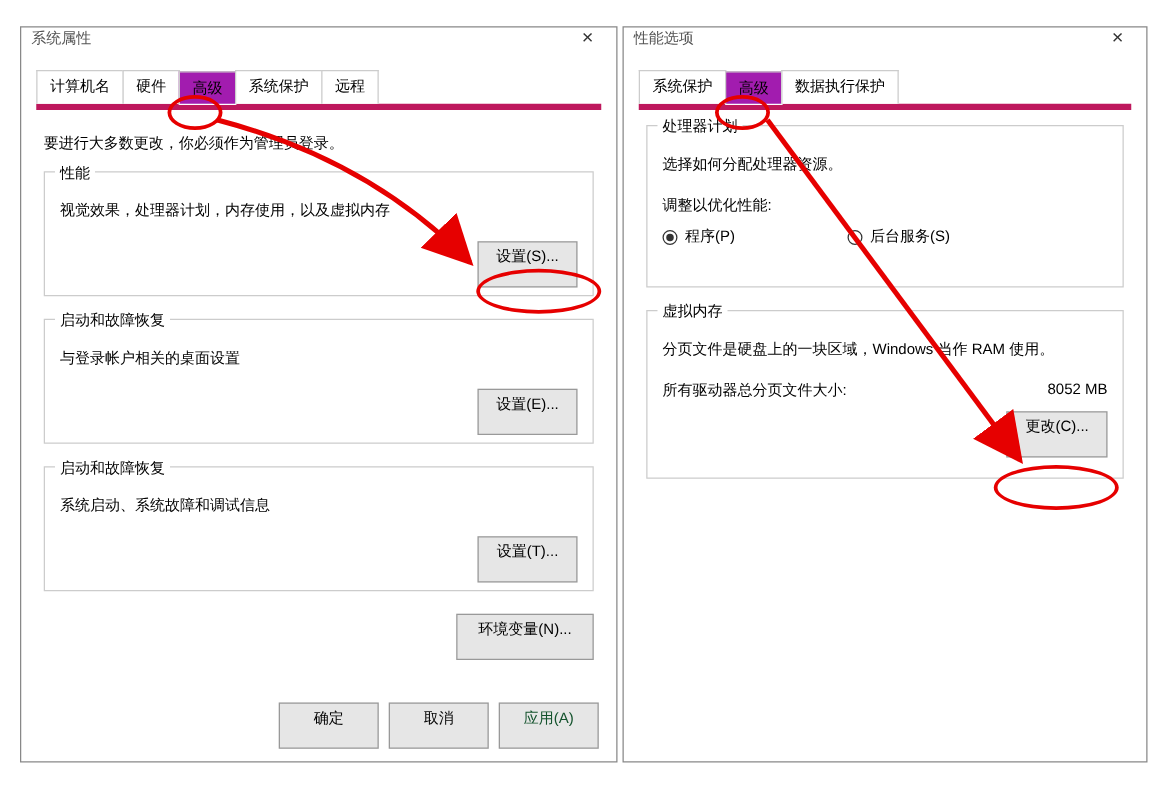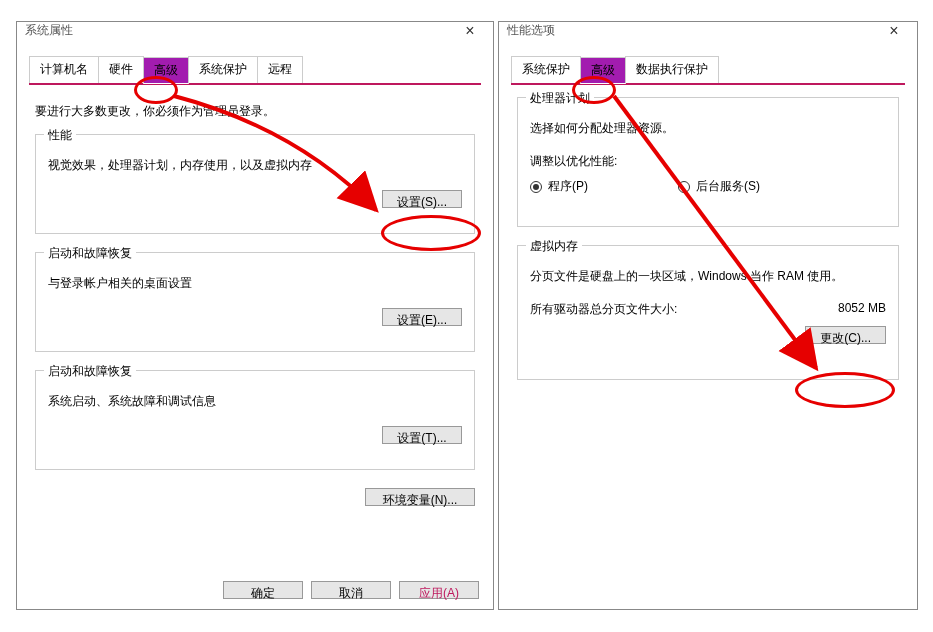--- a/index.html
+++ b/index.html
@@ -3,40 +3,40 @@
 <meta charset="utf-8">
 <style>
   * { box-sizing: border-box; font-family: "Microsoft YaHei", "Segoe UI", sans-serif; font-size: 12px; }
   body { margin: 0; background: #fff; width: 933px; height: 632px; position: relative; }
   .window { position: absolute; border: 1px solid #888; background: #fff; }
   .win-left { left: 16px; top: 21px; width: 478px; height: 589px; }
   .win-right { left: 498px; top: 21px; width: 420px; height: 589px; }
   .titlebar { display: flex; justify-content: space-between; height: 30px; padding: 0 8px; }
   .title { color: #555; }
   .close { font-size: 16px; color: #333; width: 30px; text-align: center; cursor: default; }
-  .tabs { display: flex; margin: 4px 12px 0 12px; border-bottom: 2px solid #be185d; }
+  .tabs { display: flex; margin: 4px 12px 0 12px; border-bottom: 5px solid #be185d; }
   .tab { padding: 4px 10px; border: 1px solid #ccc; border-bottom: none; margin-right: -1px; background: #fff; position: relative; cursor: default; }
   .tab.selected { background: #a21caf; top: 1px; border-bottom: 1px solid #fff; }
   .body { padding: 12px 18px; }
   .note { margin: 6px 0 14px 0; }
   .group { border: 1px solid #ccc; margin-bottom: 18px; padding: 12px 12px 10px 12px; position: relative; }
   .group-legend { position: absolute; top: -8px; left: 8px; background: #fff; padding: 0 4px; }
   .group-desc { margin: 10px 0 16px 0; }
-  .btn { display: inline-block; min-width: 80px; height: 18px; line-height: 22px; text-align: center; border: 1px solid #999; background: #e6e6e6; padding: 0 14px; cursor: default; }
+  .btn { display: inline-block; min-width: 80px; height: 37px; line-height: 22px; text-align: center; border: 1px solid #999; background: #e6e6e6; padding: 0 14px; cursor: default; }
   .btn-row { text-align: right; }
   .btn-row .btn { margin-left: 6px; }
   .radio-row { display: flex; gap: 90px; margin: 6px 0; align-items: center; }
   .radio { display: inline-flex; align-items: center; gap: 6px; }
   .radio .dot { width: 12px; height: 12px; border: 1px solid #333; border-radius: 50%; display: inline-flex; align-items: center; justify-content: center; }
   .radio.selected .dot::after { content: ""; width: 6px; height: 6px; background: #333; border-radius: 50%; display: block; }
   .kv { display: flex; justify-content: space-between; margin: 8px 0; }
   .red-circle { position: absolute; border: 3px solid #e60000; border-radius: 50%; pointer-events: none; }
   .arrow-svg { position: absolute; pointer-events: none; }
   .footer { position: absolute; bottom: 10px; right: 14px; display: flex; gap: 8px; }
-  .footer .btn.disabled { color: #be185d; }
+  .footer .btn.disabled { color: #14532d; }
 </style>
 </head>
 <body>
 
 <div class="window win-left">
   <div class="titlebar">
     <span class="title">系统属性</span>
     <span class="close">×</span>
   </div>
   <div class="tabs">

